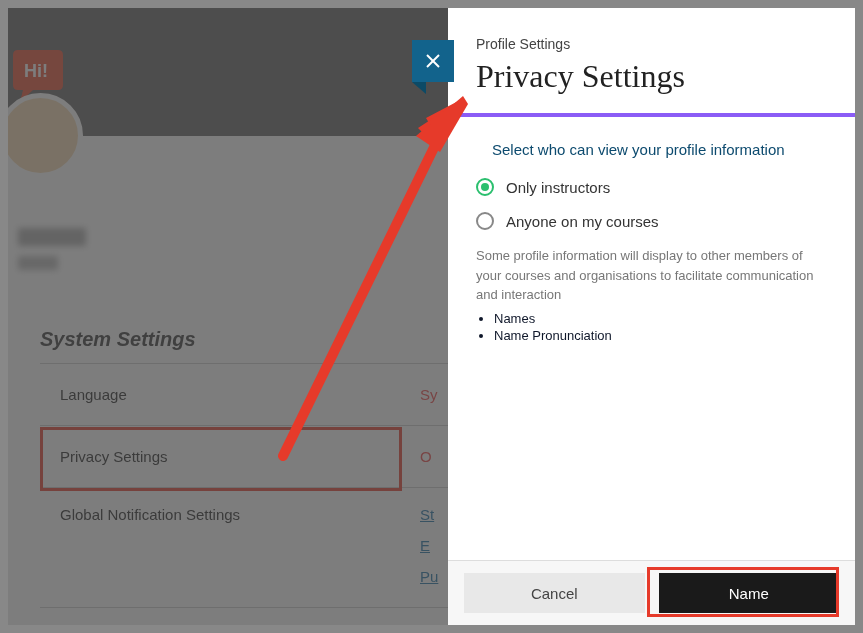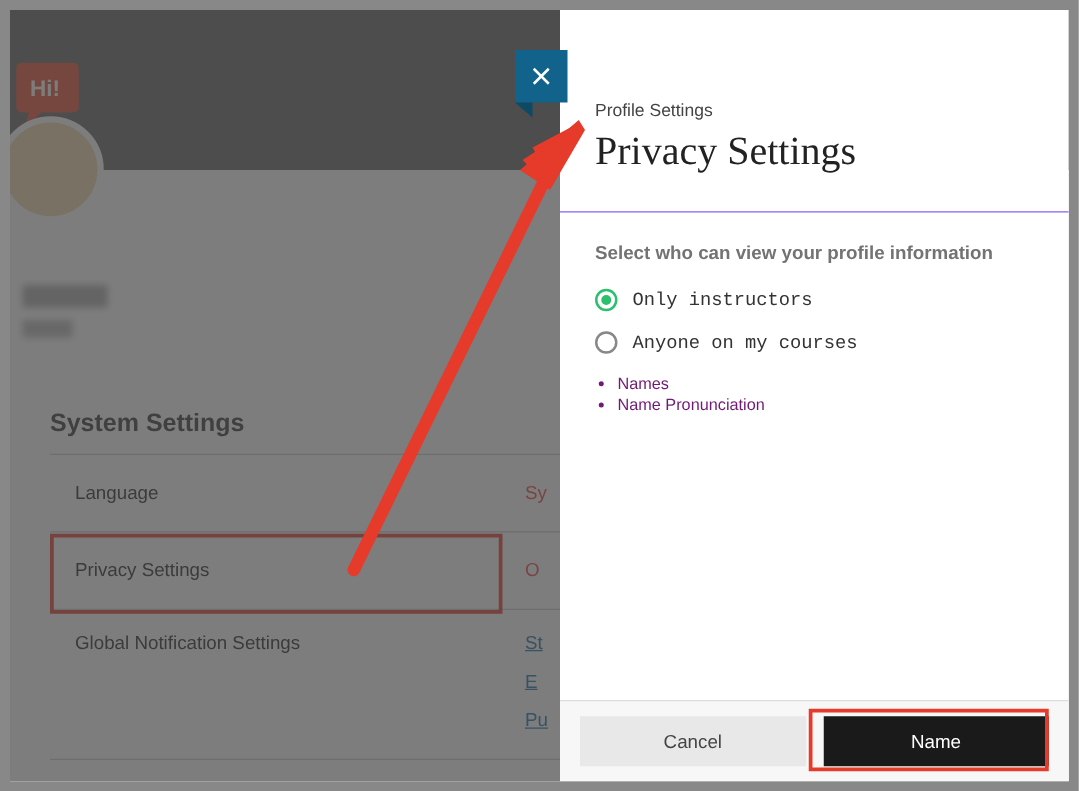--- a/index.html
+++ b/index.html
@@ -50,20 +50,21 @@
     width: 40px; height: 14px;
     background: #b8b8b8;
     filter: blur(3px);
   }
   .section-title {
     position: absolute;
     left: 32px; top: 320px;
     font-size: 20px;
     font-weight: 600;
     color: #333;
+    font-style: italic;
   }
   .settings-table {
     position: absolute;
     left: 32px; top: 355px;
     width: 790px;
     border-top: 1px solid #ccc;
   }
   .settings-row {
     display: flex;
     border-bottom: 1px solid #ccc;
@@ -126,44 +127,44 @@
     cursor: pointer;
   }
   .close-tail {
     position: absolute;
     left: -36px; top: 74px;
     width: 0; height: 0;
     border-top: 12px solid #0c4a66;
     border-left: 14px solid transparent;
   }
   .panel-head {
-    padding: 28px 28px 30px 28px;
-    border-bottom: 1px solid #8b5cf6;
-    margin-top: 44px;
+    padding: 28px 28px 18px 28px;
+    border-bottom: 4px solid #8b5cf6;
   }
   .breadcrumb {
     font-size: 14px;
     color: #444;
     margin-bottom: 6px;
   }
   .panel-title {
     font-family: Georgia, "Times New Roman", serif;
     font-size: 32px;
     color: #222;
   }
   .panel-body {
     padding: 24px 28px;
     flex: 1;
     overflow: auto;
   }
   .prompt {
-    font-weight: 700;
-    font-size: 15px;
-    color: #737373;
+    font-weight: 400;
+    font-size: 15px;
+    color: #0c4a6e;
     margin-bottom: 20px;
+    margin-left: 16px;
   }
   .radio-row {
     display: flex;
     align-items: center;
     margin-bottom: 16px;
     cursor: pointer;
   }
   .radio {
     width: 18px; height: 18px;
     border: 2px solid #888;
@@ -179,32 +180,31 @@
     content: "";
     position: absolute;
     left: 3px; top: 3px;
     width: 8px; height: 8px;
     background: #2bbf6e;
     border-radius: 50%;
   }
   .radio-label {
     font-size: 15px;
     color: #333;
-    font-family: Liberation Mono, monospace;
   }
   .helper-text {
     font-size: 13px;
     color: #777;
     line-height: 1.5;
     margin-top: 12px;
   }
   .helper-list {
     margin: 6px 0 0 18px;
     font-size: 13px;
-    color: #701a75;
+    color: #0f172a;
   }
   .helper-list li { margin-bottom: 2px; }
   .panel-footer {
     border-top: 1px solid #ddd;
     background: #f7f7f7;
     padding: 12px 16px;
     display: flex;
     gap: 14px;
   }
   .btn {
@@ -299,20 +299,21 @@
 
       <div class="radio-row">
         <span class="radio selected"></span>
         <span class="radio-label">Only instructors</span>
       </div>
       <div class="radio-row">
         <span class="radio"></span>
         <span class="radio-label">Anyone on my courses</span>
       </div>
 
+      <div class="helper-text">Some profile information will display to other members of your courses and organisations to facilitate communication and interaction</div>
       <ul class="helper-list">
         <li>Names</li>
         <li>Name Pronunciation</li>
       </ul>
     </div>
 
     <div class="panel-footer">
       <button class="btn btn-cancel">Cancel</button>
       <button class="btn btn-save">Name</button>
     </div>

